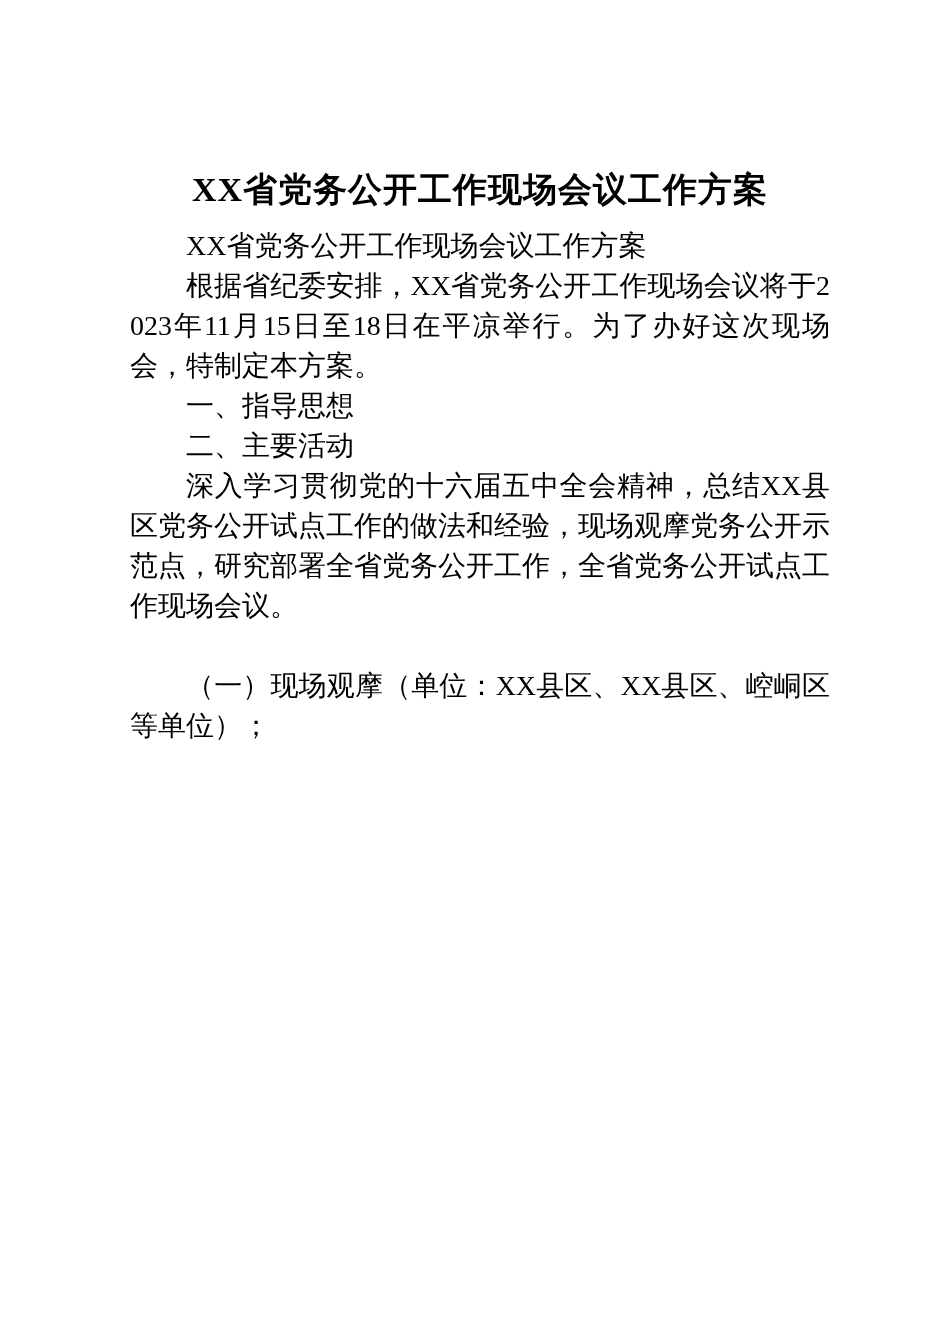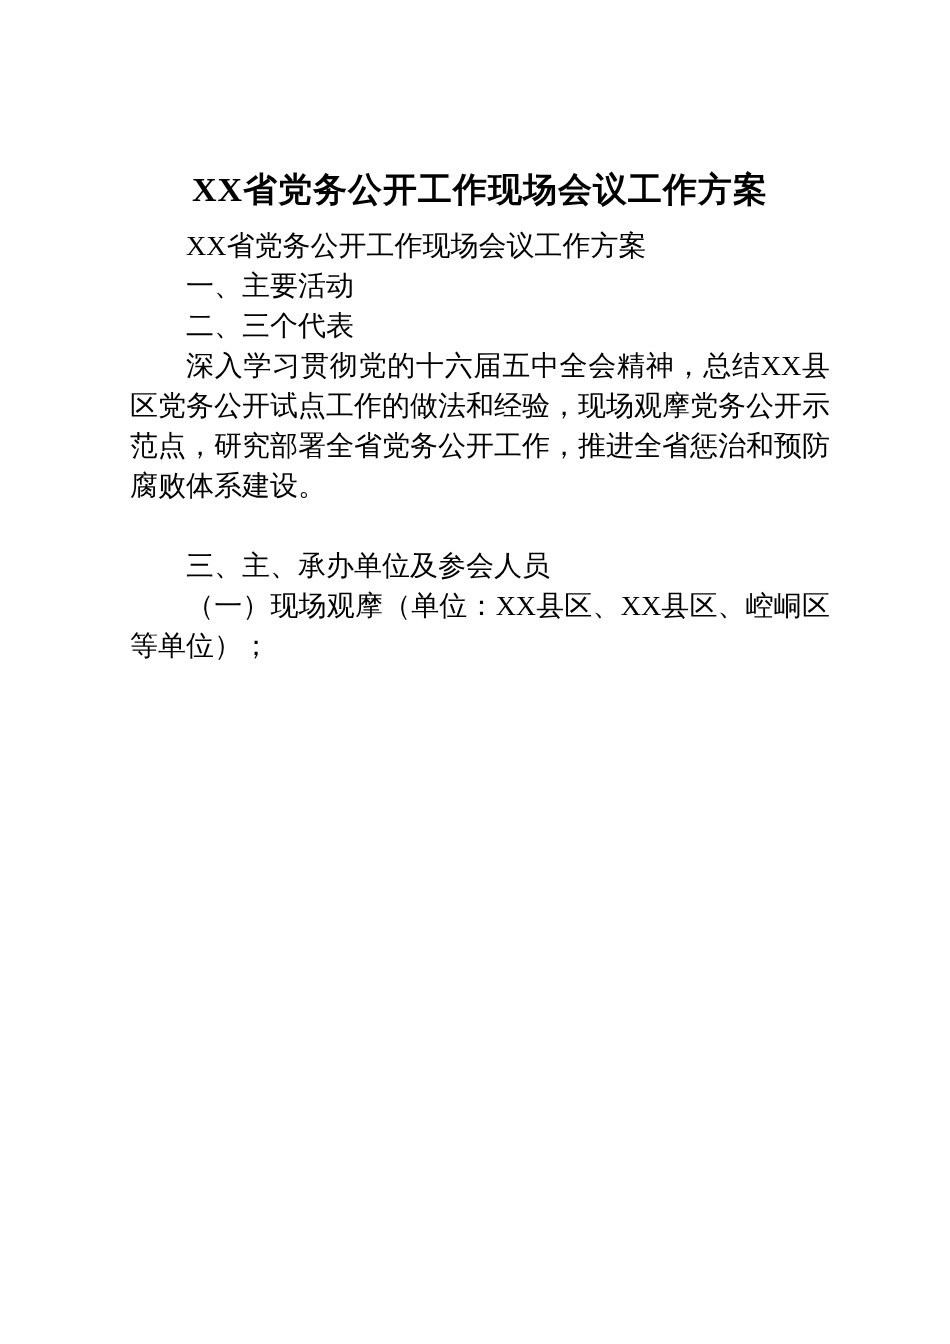--- a/index.html
+++ b/index.html
@@ -39,20 +39,20 @@
     min-height: 40px;
     word-break: break-all;
   }
 </style>
 </head>
 <body>
 
 <div class="page">
   <h1 class="doc-title">XX省党务公开工作现场会议工作方案</h1>
   <p class="para">XX省党务公开工作现场会议工作方案</p>
-  <p class="para">一、主要活动</p>
-  <p class="para">二、三个代表</p>
-  <p class="para">深入学习贯彻党的十六届五中全会精神，总结XX县区党务公开试点工作的做法和经验，现场观摩党务公开示范点，研究部署全省党务公开工作，推进全省惩治和预防腐败体系建设。</p>
+  <p class="para">根据省纪委安排，XX省党务公开工作现场会议将于2023年11月15日至18日在平凉举行。为了办好这次现场会，特制定本方案。</p>
+  <p class="para">一、指导思想</p>
+  <p class="para">二、主要活动</p>
+  <p class="para">深入学习贯彻党的十六届五中全会精神，总结XX县区党务公开试点工作的做法和经验，现场观摩党务公开示范点，研究部署全省党务公开工作，全省党务公开试点工作现场会议。</p>
   <p class="para"></p>
-  <p class="para">三、主、承办单位及参会人员</p>
   <p class="para">（一）现场观摩（单位：XX县区、XX县区、崆峒区等单位）；</p>
 
 </div>
 
 </body></html>

